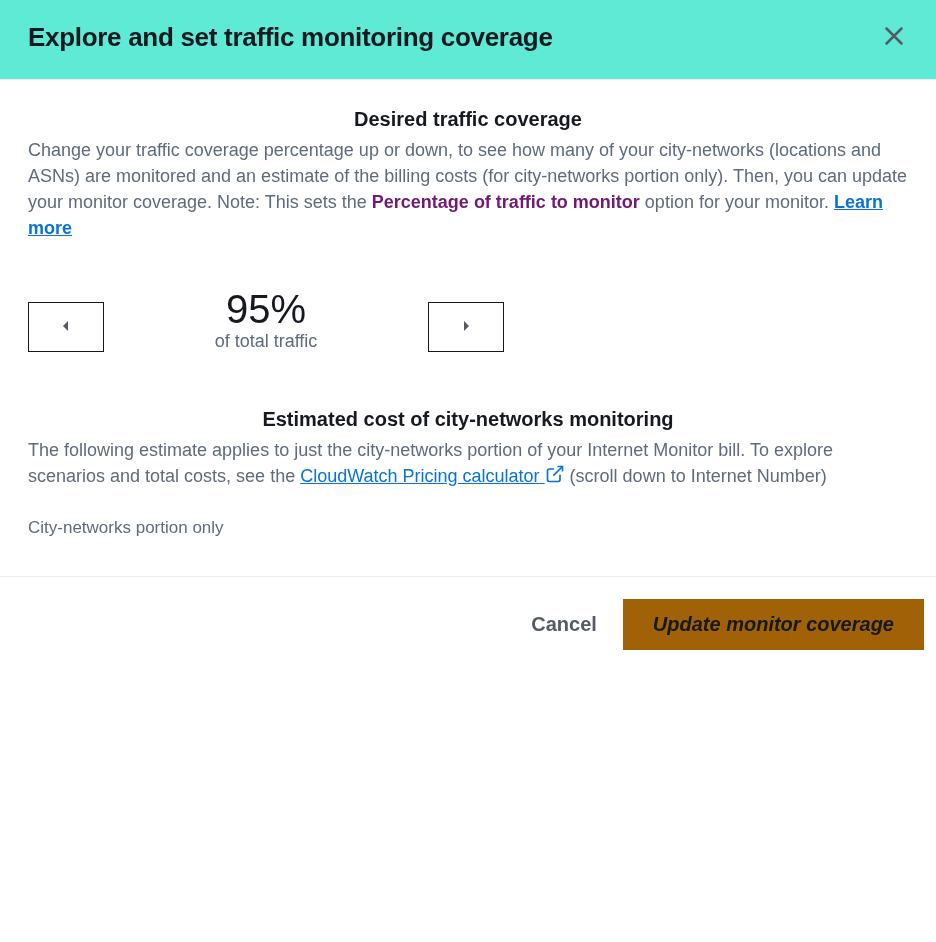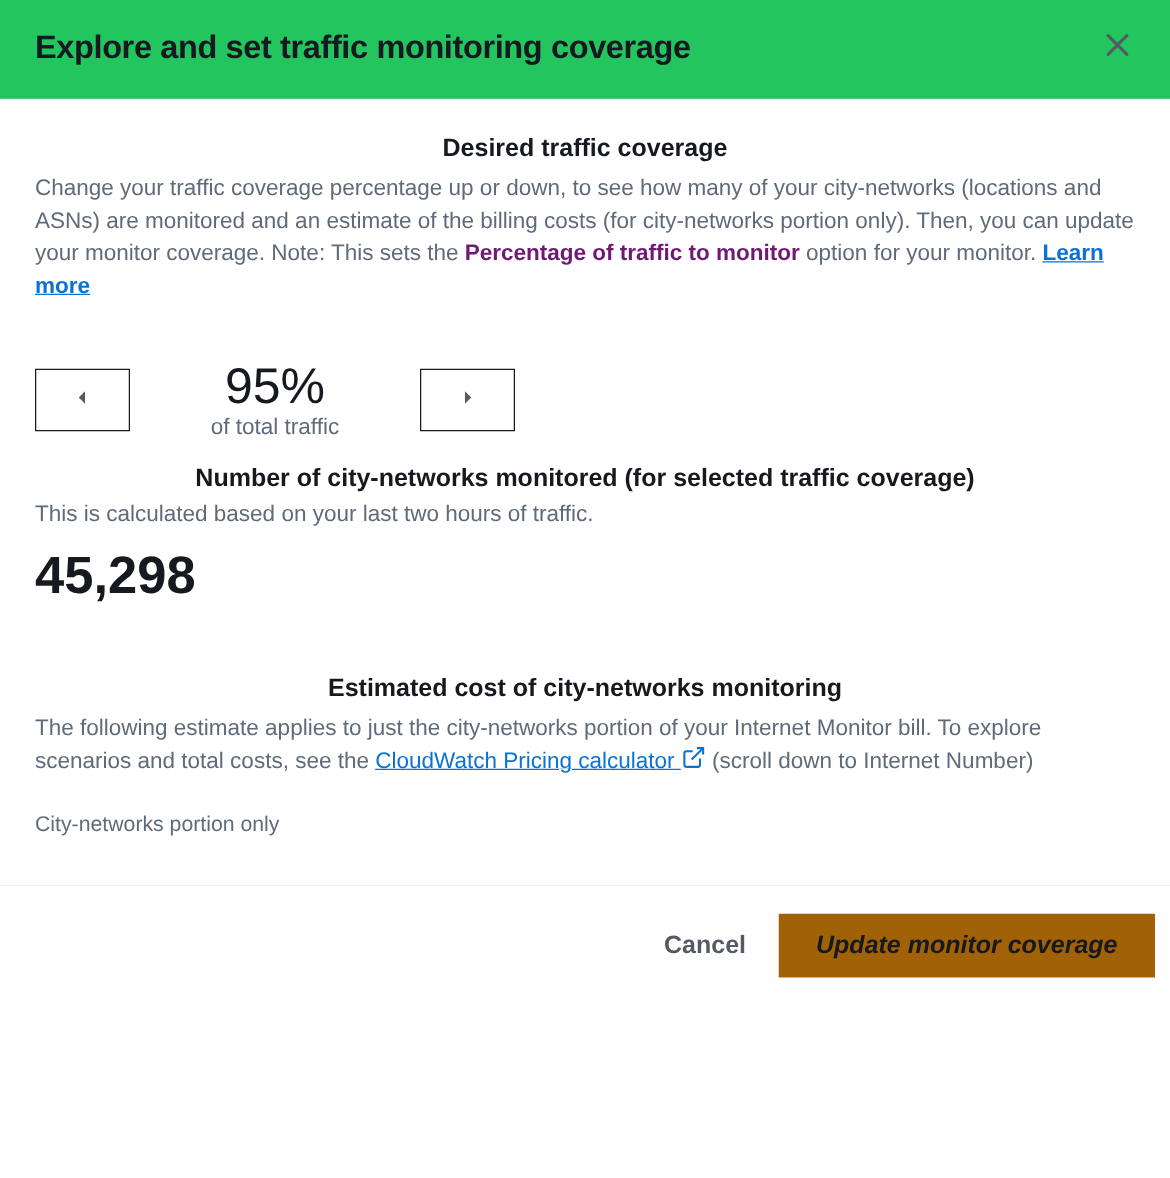--- a/index.html
+++ b/index.html
@@ -7,21 +7,21 @@
       margin: 0;
       padding: 0;
     }
     body {
       font-family: "Amazon Ember", "Helvetica Neue", Arial, sans-serif;
       color: #16191f;
       background: #ffffff;
       width: 936px;
     }
     .modal-header {
-      background: #22c55e;
+      background: #5eead4;
       padding: 22px 28px 26px 28px;
       display: flex;
       align-items: center;
       justify-content: space-between;
       border-bottom: 1px solid #eaeded;
     }
     .modal-title {
       font-size: 26px;
       font-weight: 700;
       letter-spacing: -0.3px;
@@ -61,24 +61,24 @@
       font-weight: 700;
       color: #701a75;
     }
     .learn-more {
       color: #0972d3;
       text-decoration: underline;
       font-weight: 700;
     }
     .stepper-row {
       display: flex;
-      align-items: center;
-      gap: 26px;
+      align-items: flex-end;
+      gap: 72px;
       margin-top: 46px;
-      margin-bottom: 20px;
+      margin-bottom: 46px;
     }
     .stepper-button {
       width: 76px;
       height: 50px;
       border: 1px solid #16191f;
       background: #ffffff;
       cursor: pointer;
       display: flex;
       align-items: center;
       justify-content: center;
@@ -212,25 +212,20 @@
       <button class="stepper-button">
         <span>
           <svg viewBox="0 0 16 16">
               <path d="M6 3 L11 8 L6 13 Z"></path>
             </svg>
         </span>
       </button>
     </div>
   </div>
 
-  <div class="section">
-    <h2 class="section-title">Number of city-networks monitored (for selected traffic coverage)</h2>
-    <p class="sub-description">This is calculated based on your last two hours of traffic.</p>
-    <div class="big-number">45,298</div>
-  </div>
 
   <div class="section cost-block">
     <h2 class="section-title">Estimated cost of city-networks monitoring</h2>
     <p class="cost-description">
       <span>The following estimate applies to just the city-networks portion of your Internet Monitor bill. To explore scenarios and total costs, see the </span><a href="#" class="pricing-link"><span>CloudWatch Pricing calculator</span> <span class="ext-icon">
             <svg viewBox="0 0 24 24" fill="none">
               <path d="M18 13v6a2 2 0 0 1-2 2H5a2 2 0 0 1-2-2V8a2 2 0 0 1 2-2h6"></path>
               <path d="M15 3h6v6"></path>
               <path d="M10 14 L21 3"></path>
             </svg>

